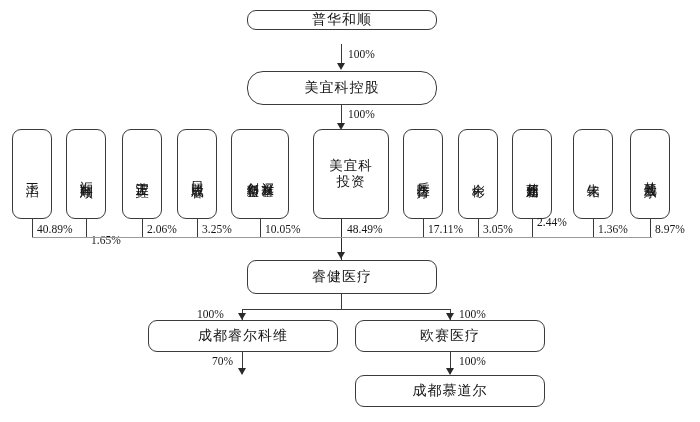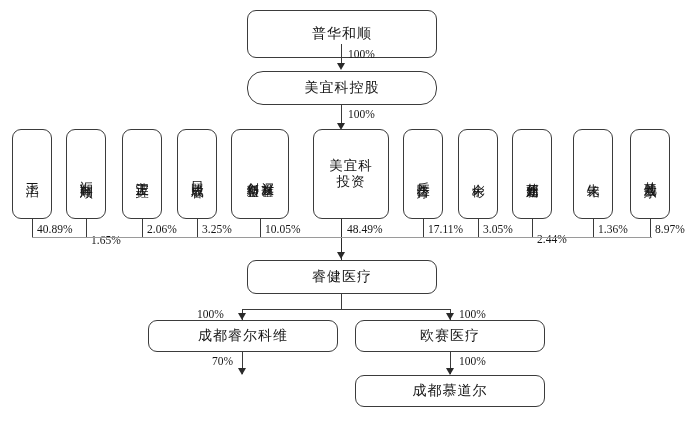--- a/index.html
+++ b/index.html
@@ -79,21 +79,21 @@
     font-size:11.5px;
     color:#151515;
     white-space:nowrap;
   }
 </style>
 </head>
 <body>
 
 <div id="chart">
 
-  <div class="node h" style="left:247px;top:10px;width:190px;height:48px;">普华和顺</div>
+  <div class="node h" style="left:247px;top:10px;width:190px;height:20px;">普华和顺</div>
 
   <div class="vline" style="left:341px;top:44px;height:20px;"></div>
   <div class="arrow" style="left:337px;top:63px;"></div>
   <div class="lbl" style="left:348px;top:48px;">100%</div>
 
   <div class="node h" style="left:247px;top:71px;width:190px;height:34px;border-radius:16px;">美宜科控股</div>
 
   <div class="vline" style="left:341px;top:105px;height:20px;"></div>
   <div class="arrow" style="left:337px;top:123px;"></div>
   <div class="lbl" style="left:348px;top:108px;">100%</div>
@@ -128,21 +128,21 @@
   <div class="node v" style="left:403px;top:129px;width:40px;height:90px;">乐普医疗</div>
   <div class="vline" style="left:423px;top:219px;height:18px;"></div>
   <div class="pct" style="left:428px;top:223px;">17.11%</div>
 
   <div class="node v" style="left:458px;top:129px;width:40px;height:90px;">余彬</div>
   <div class="vline" style="left:478px;top:219px;height:18px;"></div>
   <div class="pct" style="left:483px;top:223px;">3.05%</div>
 
   <div class="node v" style="left:512px;top:129px;width:40px;height:90px;font-size:12.5px;letter-spacing:0.5px;">苏州新建元</div>
   <div class="vline" style="left:532px;top:219px;height:18px;"></div>
-  <div class="pct" style="left:537px;top:233px;">2.44%</div>
+  <div class="pct" style="left:537px;top:216px;">2.44%</div>
 
   <div class="node v" style="left:573px;top:129px;width:40px;height:90px;">朱铭</div>
   <div class="vline" style="left:593px;top:219px;height:18px;"></div>
   <div class="pct" style="left:598px;top:223px;">1.36%</div>
 
   <div class="node v" style="left:630px;top:129px;width:40px;height:90px;">其他股东</div>
   <div class="vline" style="left:650px;top:219px;height:18px;"></div>
   <div class="pct" style="left:655px;top:223px;">8.97%</div>
 
   <div class="busline" style="left:32px;top:237px;width:620px;"></div>

